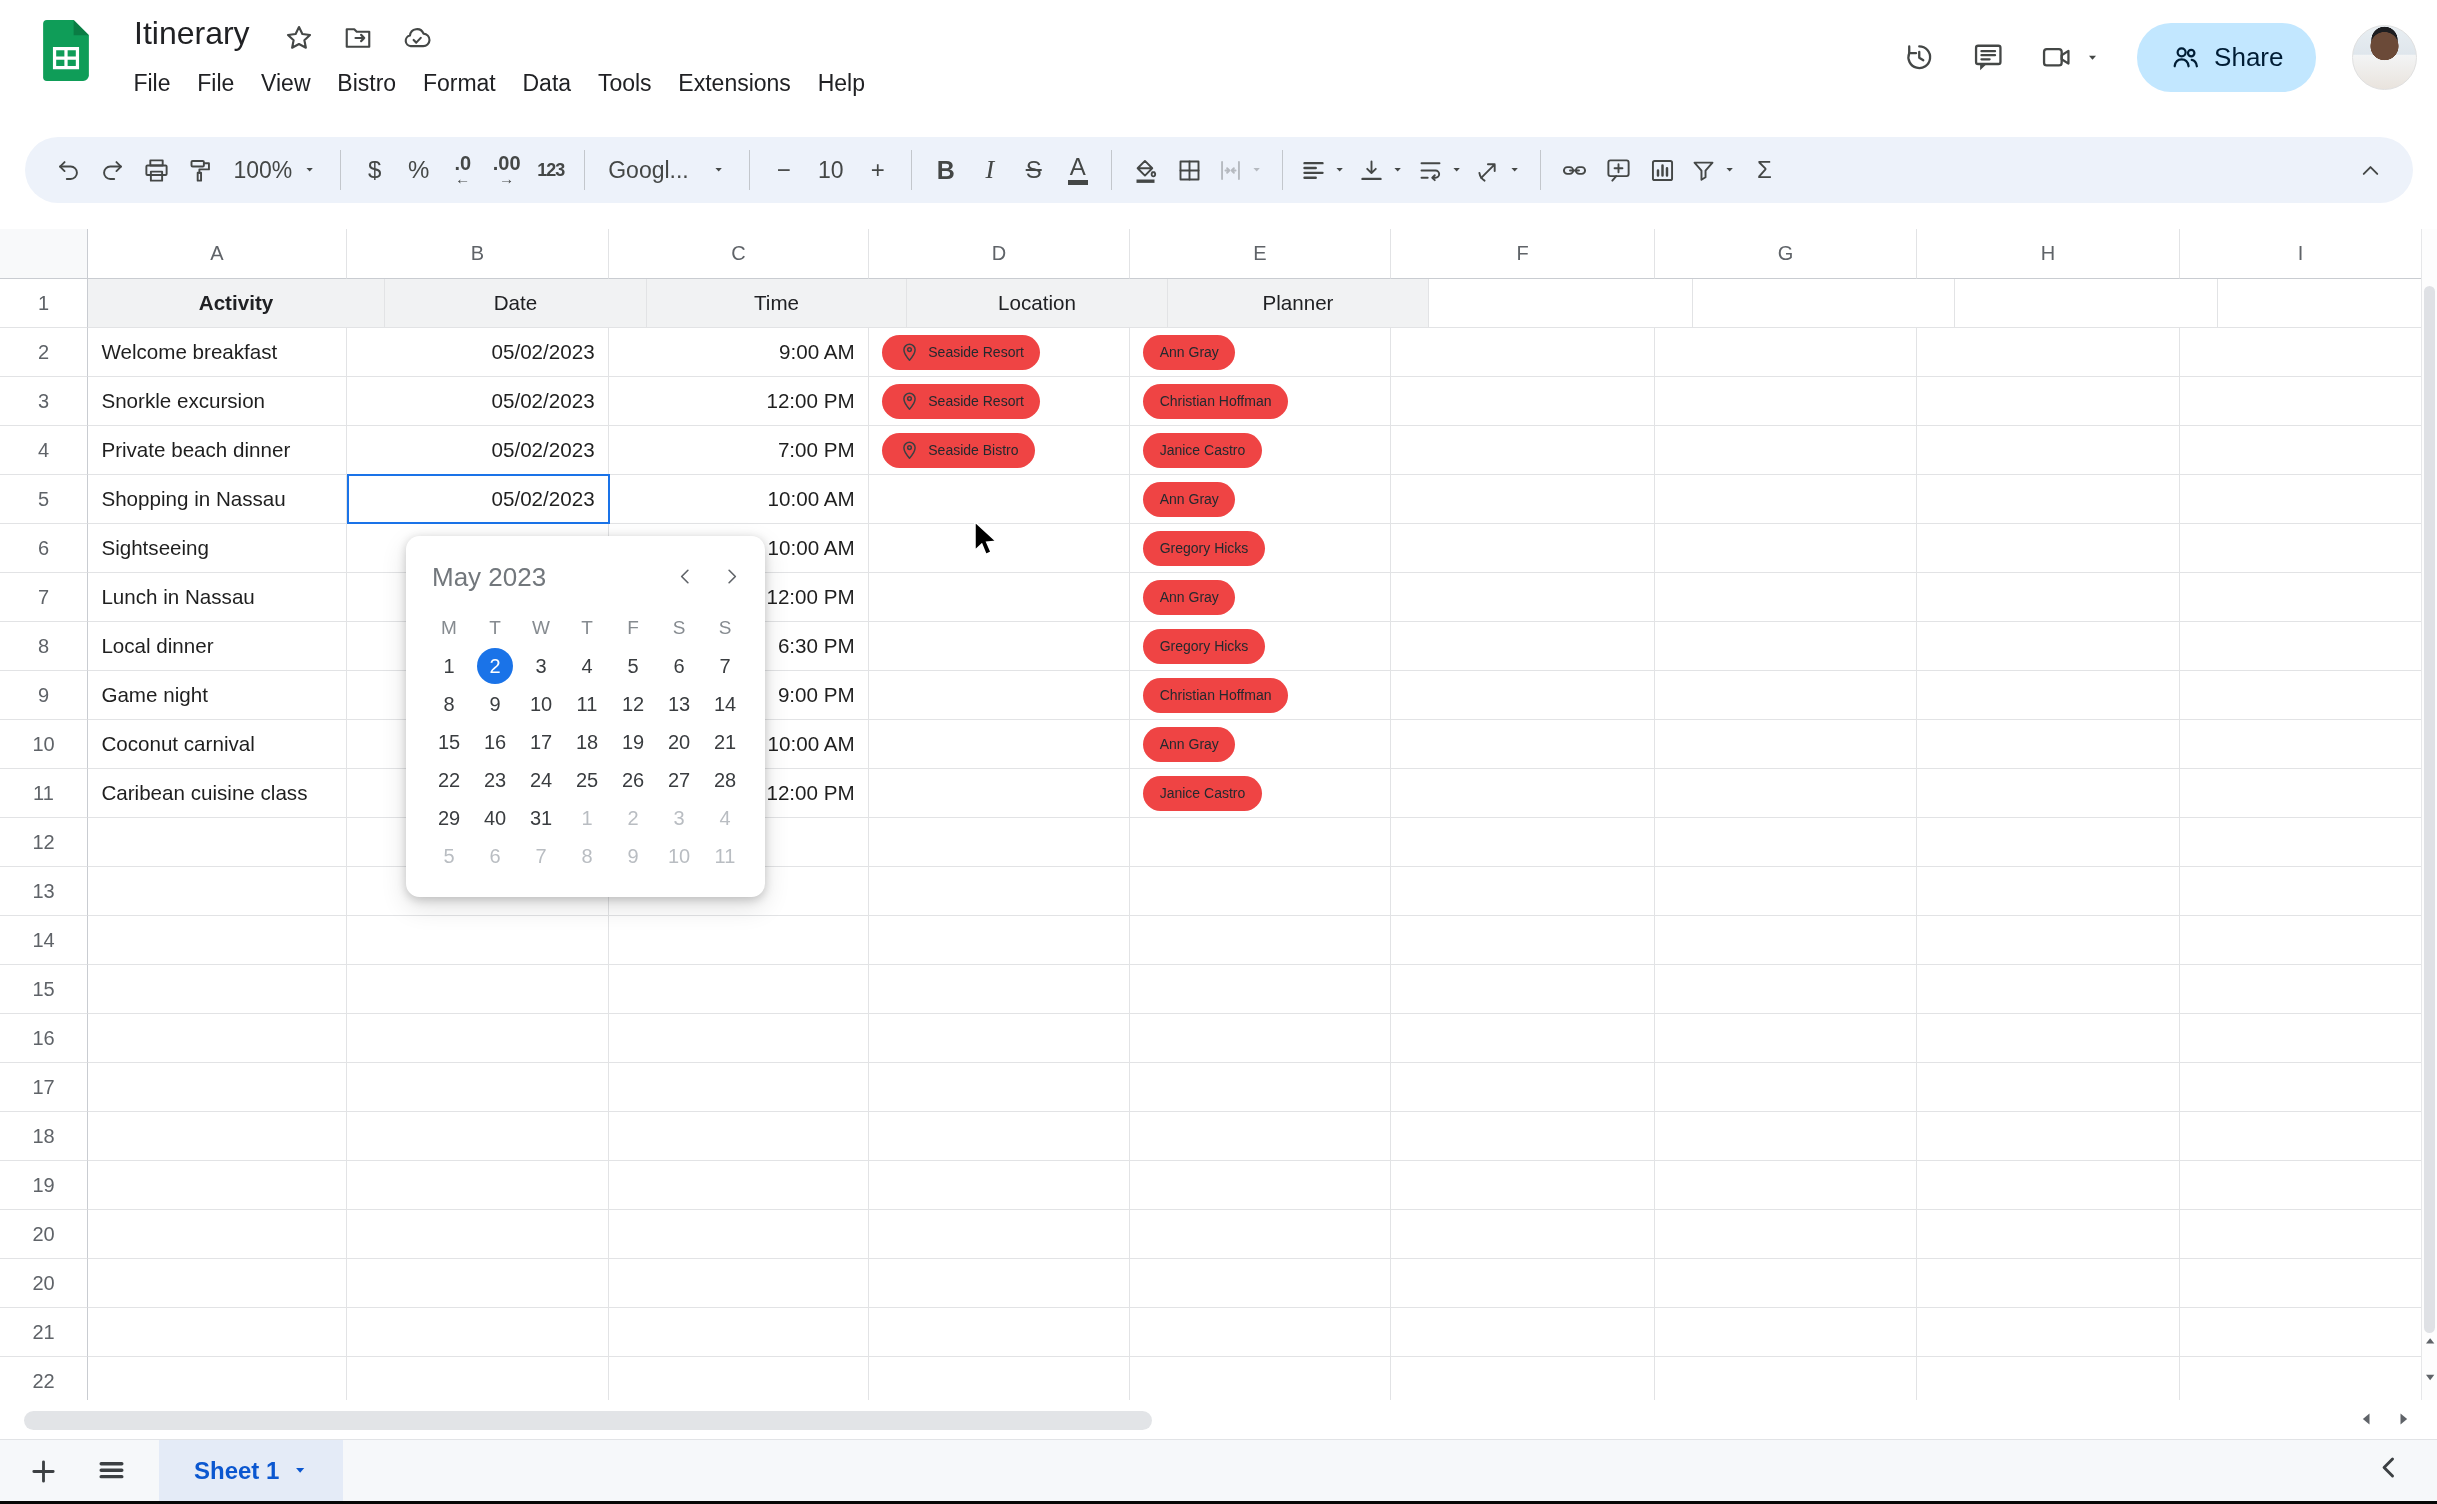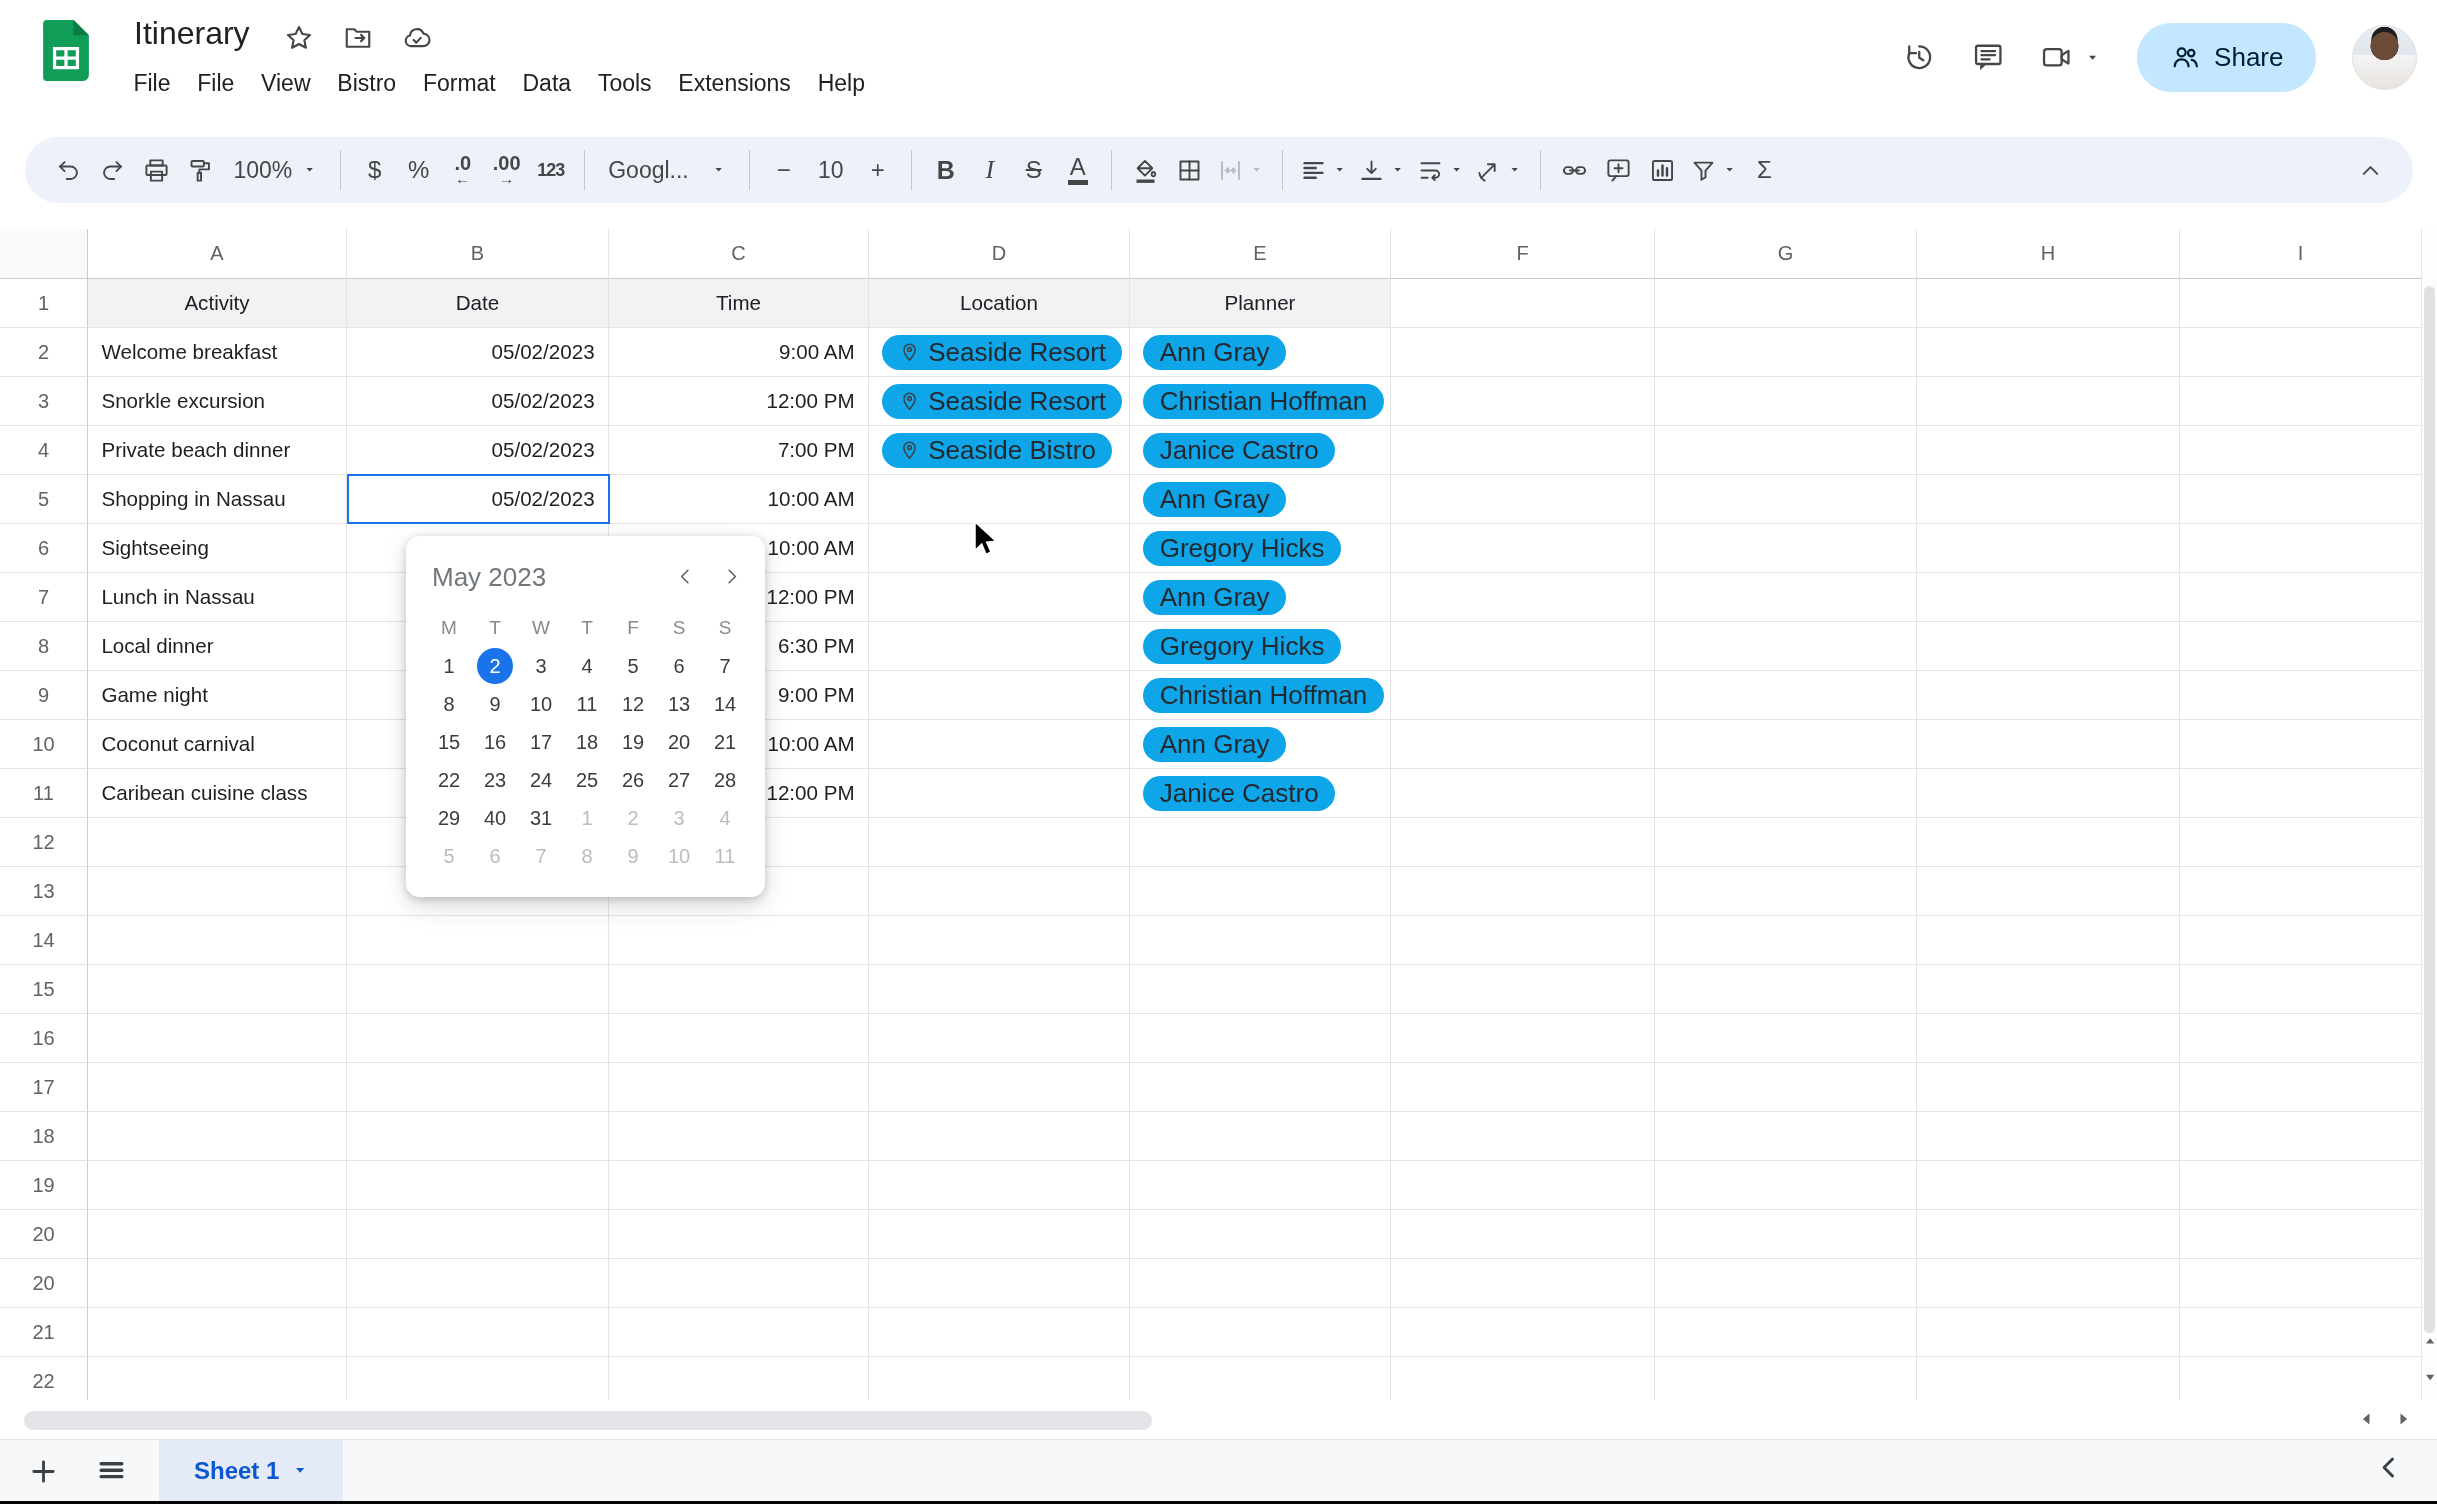--- a/index.html
+++ b/index.html
@@ -53,21 +53,21 @@
   .grid { position:absolute; left:0; top:229px; width:2421px; height:1171px; background:#fff; }
   .corner { position:absolute; left:0; top:0; width:88px; height:50px; background:#f8f9fa; border-right:1.9px solid #c9ccd1; border-bottom:1.9px solid #c9ccd1; }
   .colheads { position:absolute; left:88px; top:0; height:50px; display:flex; }
   .colhead { height:50px; display:flex; align-items:center; justify-content:center; font-size:20px; color:#5f6368; background:#fff; border-right:1px solid #e2e3e5; border-bottom:1.9px solid #c9ccd1; }
   .rows { position:absolute; left:0; top:50px; }
   .grow { display:flex; height:49px; }
   .rowhead { width:88px; display:flex; align-items:center; justify-content:center; font-size:20px; color:#5f6368; background:#fff; border-right:1.9px solid #c9ccd1; border-bottom:1px solid #e2e3e5; flex:none; }
   .cell { height:49px; display:flex; align-items:center; padding:0 13.4px; font-size:20.6px; color:#1f1f1f; background:#fff; border-right:1px solid #e2e3e5; border-bottom:1px solid #e2e3e5; white-space:nowrap; overflow:hidden; flex:none; }
   .cell.hdr { background:#f1f2f3; justify-content:center; font-weight:500; color:#202124; }
   .cell.right { justify-content:flex-end; }
-  .chip { display:inline-flex; align-items:center; gap:8.6px; height:35px; padding:0 16.3px; border-radius:18px; background:#0ea5e9; font-size:26px; color:#24292e; }
+  .chip { display:inline-flex; align-items:center; gap:8.6px; height:35px; padding:0 16.3px; border-radius:18px; background:#ef4444; font-size:14px; color:#24292e; }
   .chip svg { width:21px; height:21px; color:#3c4043; }
   .selection { position:absolute; left:347px; top:245px; width:263px; height:50px; border:2.4px solid #1a73e8; pointer-events:none; }
 
   
   .vscroll { position:absolute; left:2421px; top:229px; width:16.3px; height:1171px; background:#fdfdfd; border-left:1px solid #e6e7e9; }
   .vthumb { position:absolute; left:1.9px; top:57px; width:11.5px; height:1047px; background:#dfe1e5; border-radius:5.7px; }
   .vs-arrow { position:absolute; left:1px; width:14.3px; height:14.3px; color:#5f6368; }
   .hstrip { position:absolute; left:0; top:1400px; width:2438px; height:38px; background:#fff; }
   .hthumb { position:absolute; left:24px; top:10.5px; width:1128px; height:19px; background:#e2e4e7; border-radius:9.6px; }
   .hs-arrow { position:absolute; top:8.6px; width:20px; height:20px; color:#5f6368; }
@@ -387,21 +387,21 @@
         <div class="colhead" style="width: 261px;">D</div>
         <div class="colhead" style="width: 261px;">E</div>
         <div class="colhead" style="width: 264px;">F</div>
         <div class="colhead" style="width: 262px;">G</div>
         <div class="colhead" style="width: 263px;">H</div>
         <div class="colhead" style="width: 242px;">I</div>
       </div>
     <div class="rows" id="rows">
         <div class="grow">
           <div class="rowhead">1</div>
-          <div class="cell hdr" style="width: 259px;">Activity</div>
+          <div class="cell hdr" style="width: 297px; font-weight: bold;">Activity</div>
           <div class="cell hdr" style="width: 262px;">Date</div>
           <div class="cell hdr" style="width: 260px;">Time</div>
           <div class="cell hdr" style="width: 261px;">Location</div>
           <div class="cell hdr" style="width: 261px;">Planner</div>
           <div class="cell" style="width: 264px;"></div>
           <div class="cell" style="width: 262px;"></div>
           <div class="cell" style="width: 263px;"></div>
           <div class="cell" style="width: 242px;"></div>
         </div>
         <div class="grow">

